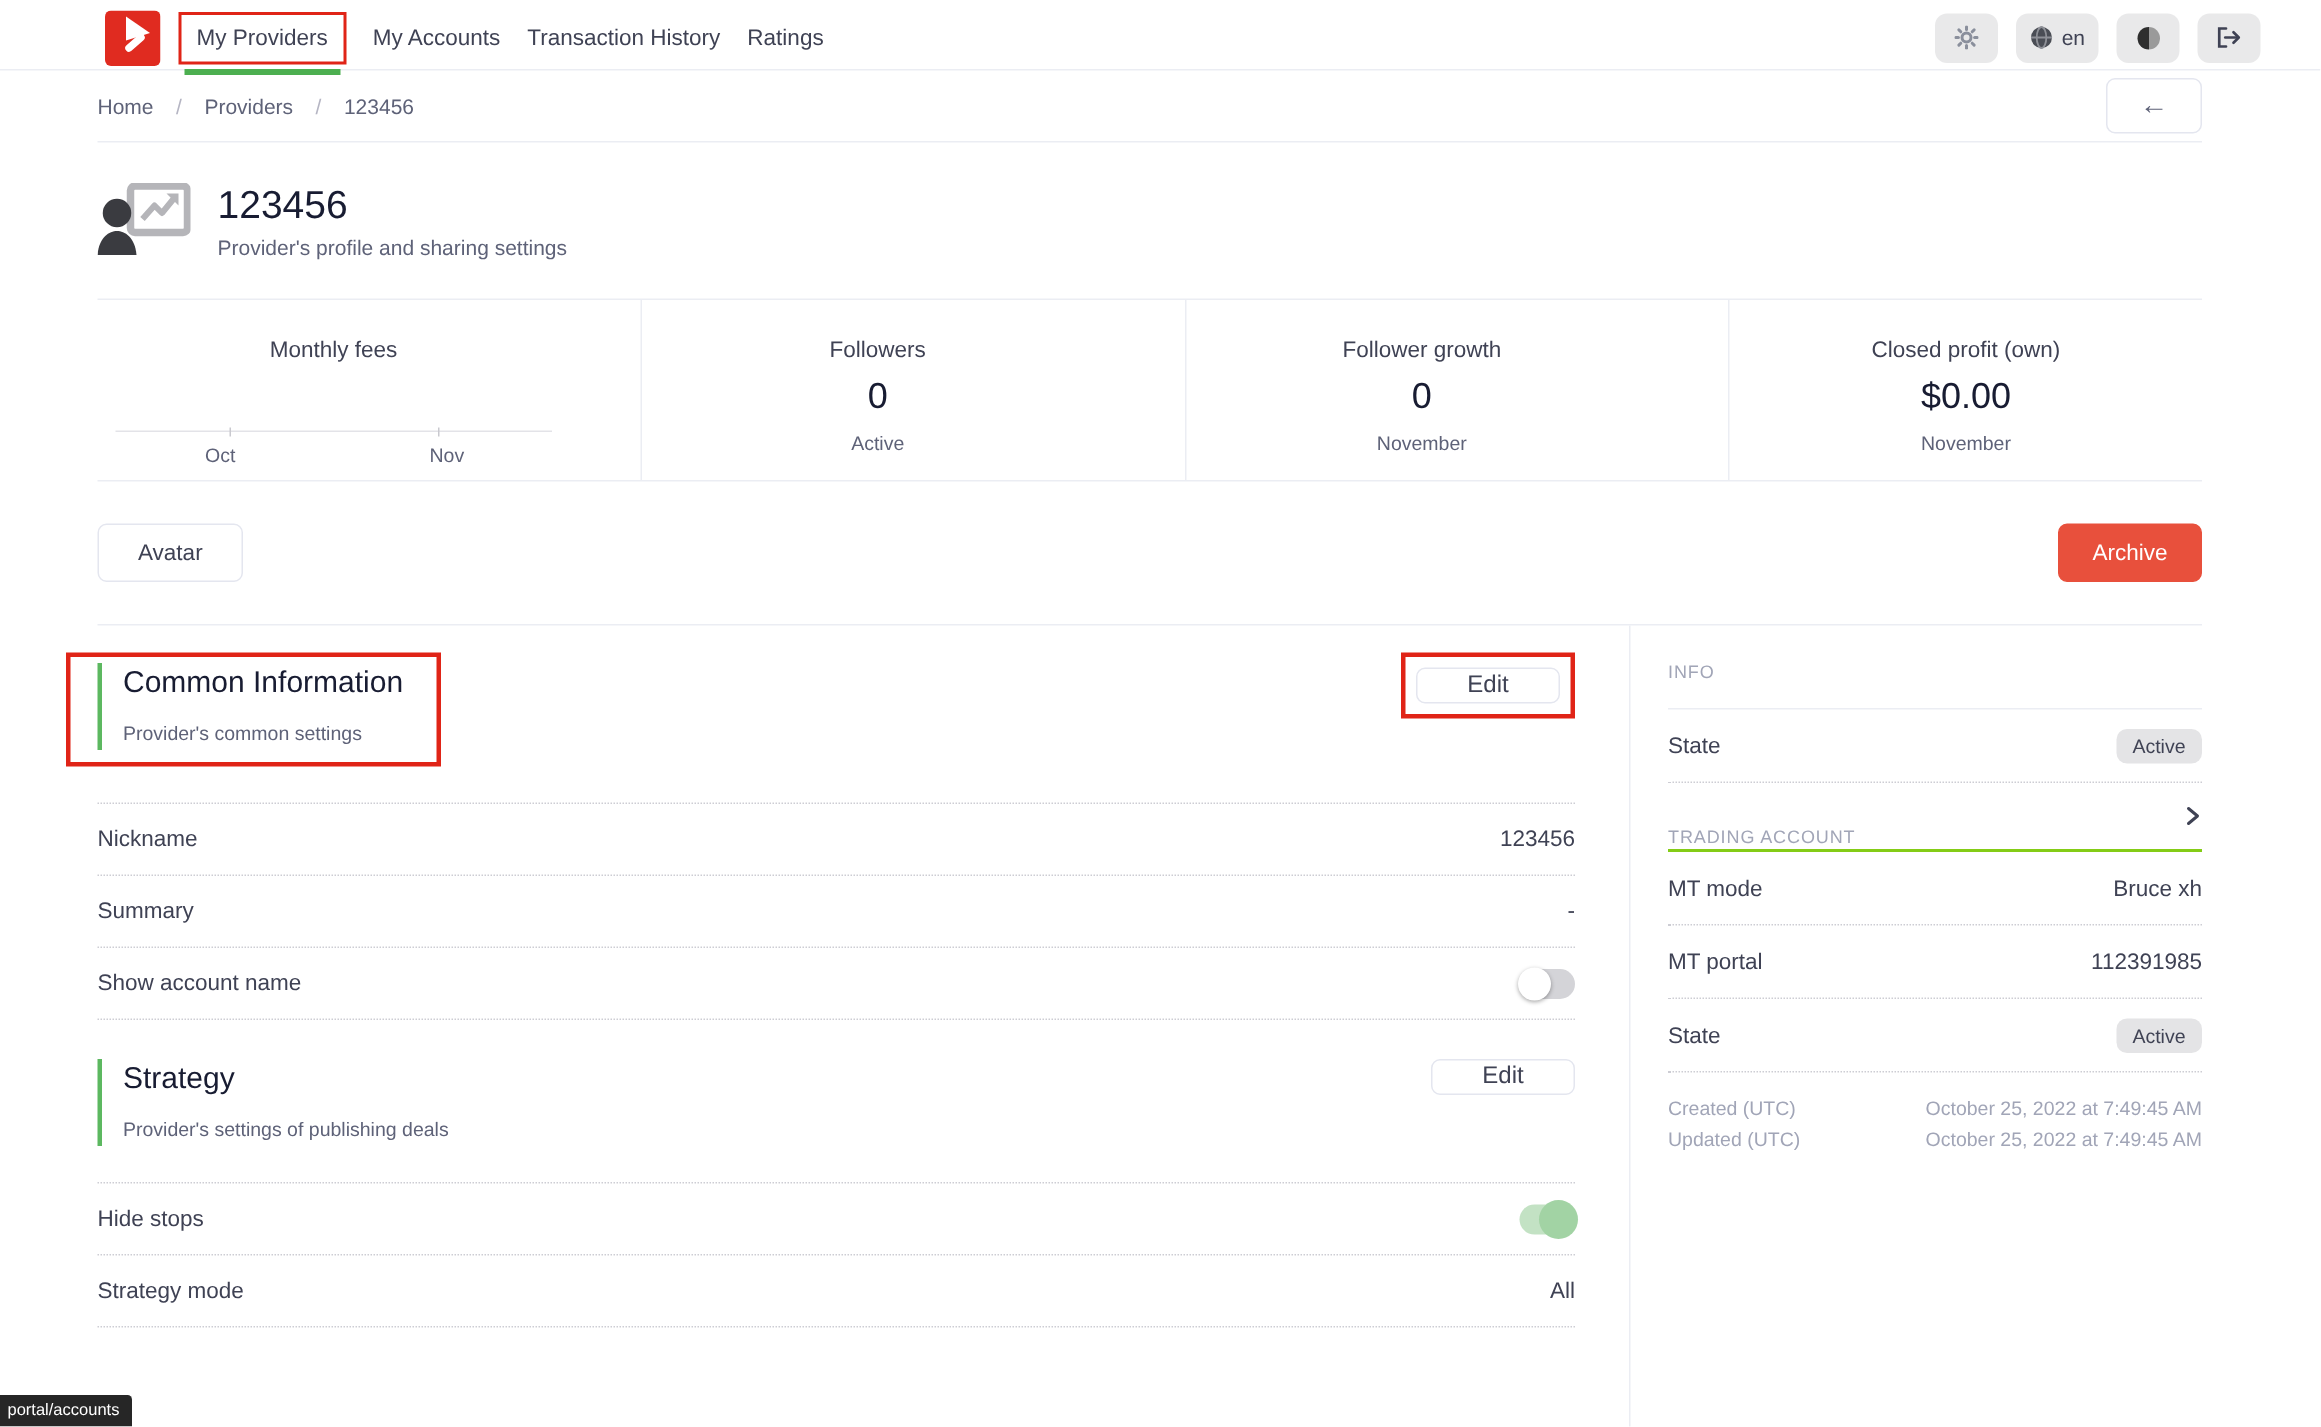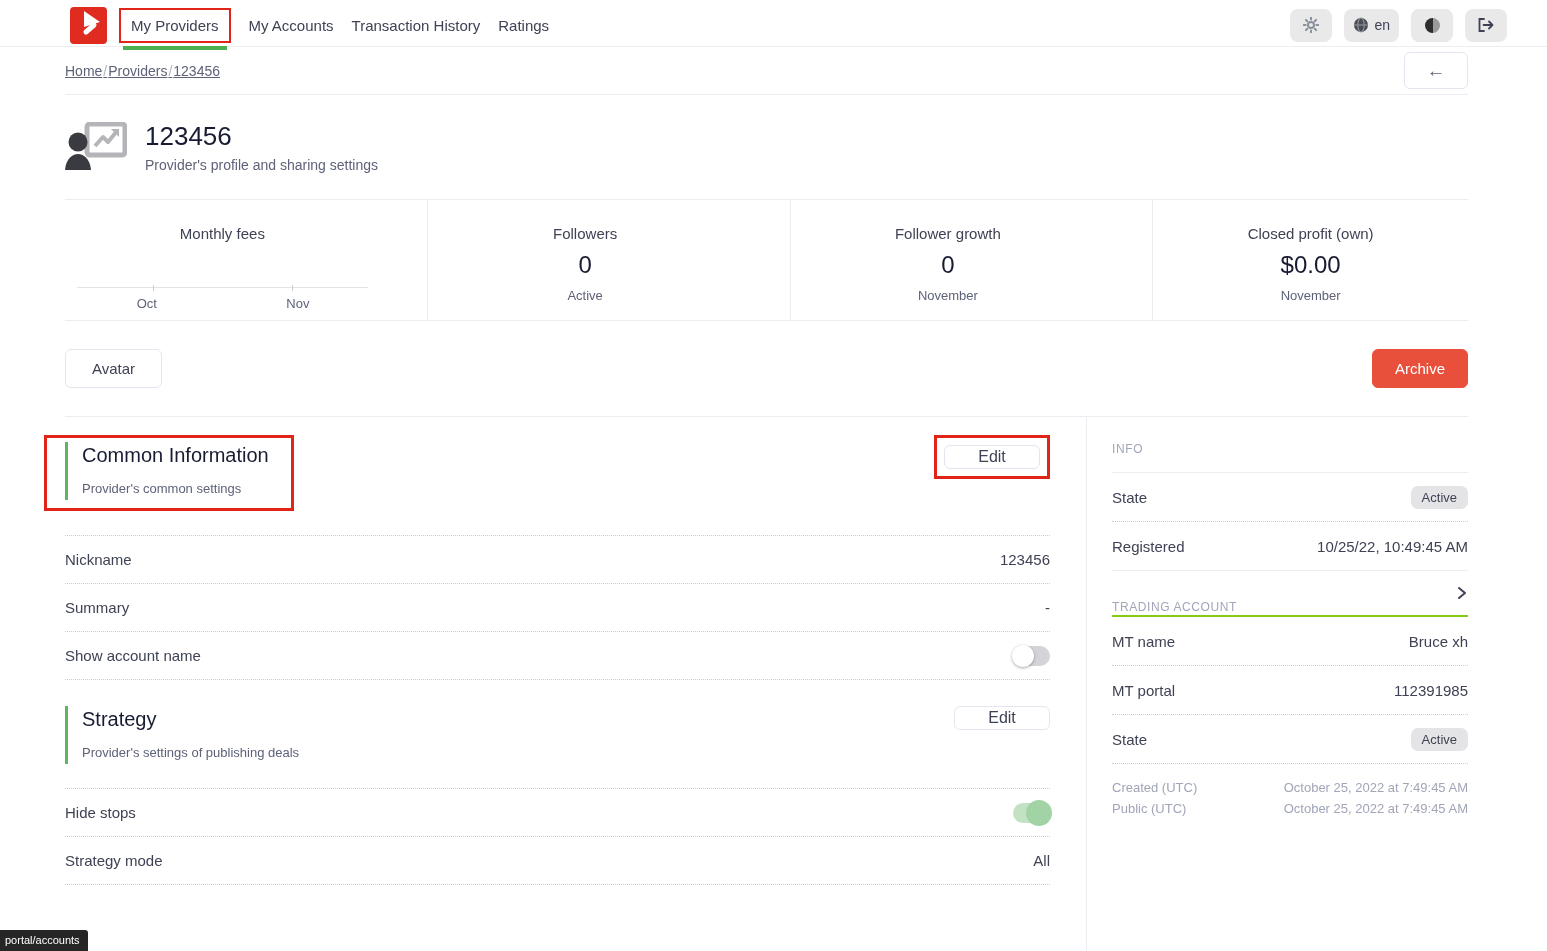--- a/index.html
+++ b/index.html
@@ -32,21 +32,21 @@
   }
   .contrast-circle {
     width:15px; height:15px; border-radius:50%;
     background:linear-gradient(90deg,#2e2e2e 0 50%, #9a9a9a 50% 100%);
   }
   
   .container { margin:0 79px 0 65px; }
   .crumb-row {
     display:flex; align-items:center; height:48px; border-bottom:1px solid #ebedf3;
   }
-  .crumbs { display:flex; gap:1px; font-size:14px; color:#5e6278; align-items:center;text-decoration:underline; }
+  .crumbs { display:flex; gap:15px; font-size:14px; color:#5e6278; align-items:center; }
   .crumbs .sep { color:#b5b5c3; }
   .crumb-link { cursor:pointer; }
   .back-btn {
     margin-left:auto; width:64px; height:37px; background:#fff;
     border:1px solid #e4e6ef; border-radius:6px; cursor:pointer;
     display:flex; align-items:center; justify-content:center;
     font-size:19px; color:#5e6278; font-family:inherit;
   }
   
   .page-head { display:flex; align-items:center; gap:18px; padding:26px 0 26px 0; }
@@ -305,45 +305,41 @@
     </div>
 
     <div class="side-col">
       <div class="side-head-row">
         <span class="side-heading">INFO</span>
       </div>
       <div class="srow dotted">
         <span>State</span>
         <span class="badge">Active</span>
       </div>
-      <div class="srow solid">
-        <span>Registered</span>
-        <span>10/25/22, 10:49:45 AM</span>
-      </div>
       <div class="ta-row">
         <span class="side-heading">TRADING ACCOUNT</span>
         <svg width="12" height="14" viewBox="0 0 12 14">
           <polyline points="3,2 9,7 3,12" fill="none" stroke="#3f4254" stroke-width="2" stroke-linecap="round" stroke-linejoin="round"></polyline>
         </svg>
       </div>
       <div class="srow dotted">
-        <span>MT name</span>
+        <span>MT mode</span>
         <span>Bruce xh</span>
       </div>
       <div class="srow dotted">
         <span>MT portal</span>
         <span>112391985</span>
       </div>
       <div class="srow dotted">
         <span>State</span>
         <span class="badge">Active</span>
       </div>
       <div class="stamps">
         <span>Created (UTC)</span>
         <span class="sv">October 25, 2022 at 7:49:45 AM</span>
-        <span>Public (UTC)</span>
+        <span>Updated (UTC)</span>
         <span class="sv">October 25, 2022 at 7:49:45 AM</span>
       </div>
     </div>
   </div>
 </div>
 
 <div class="status-bar">portal/accounts</div>
 
 </body></html>

